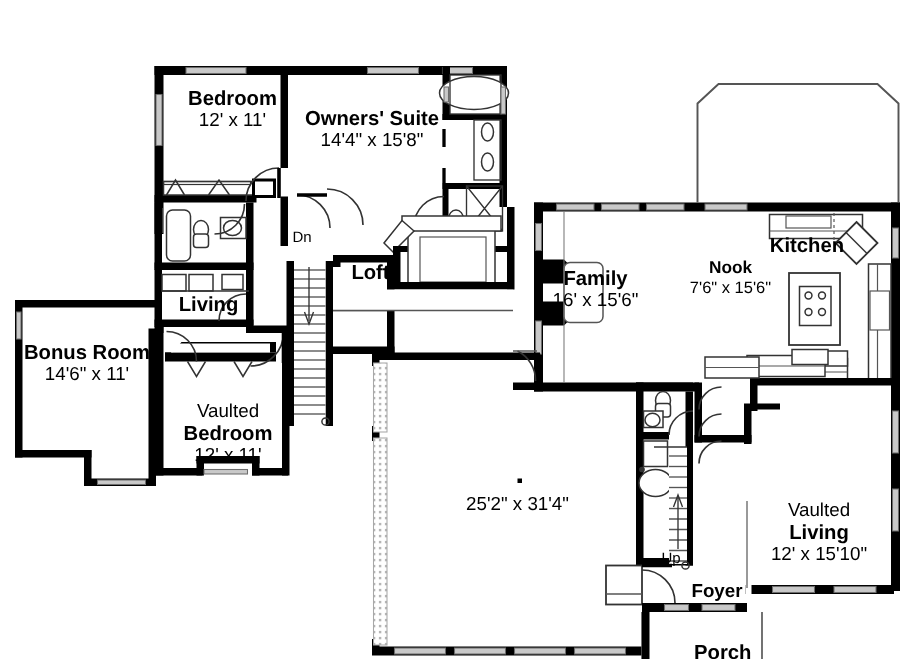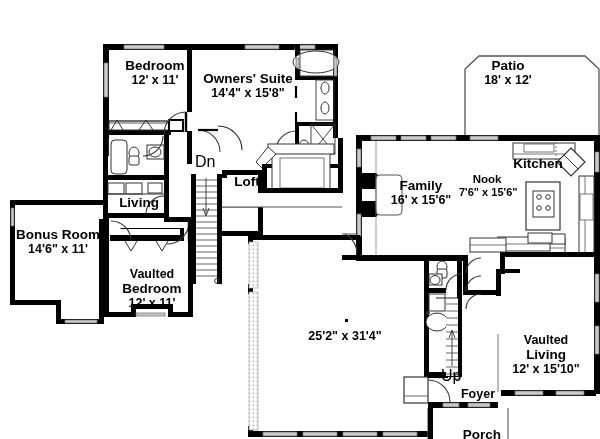--- a/index.html
+++ b/index.html
@@ -2,28 +2,28 @@
 <html><head>
 <meta charset="utf-8">
 <title>Floor Plan</title>
 <style>
   html,body{margin:0;padding:0;background:#ffffff;}
   body{font-family:"Liberation Sans",sans-serif;}
   #plan-root{position:relative;width:600px;height:439px;background:#a21caf;overflow:hidden;margin-top:36px;}
   #plan-svg{position:absolute;left:0;top:0;width:600px;height:439px;}
   .lbl{position:absolute;text-align:center;color:#000;line-height:1.12;white-space:nowrap;}
   .lbl .nm{font-weight:bold;}
-  .lbl .dim{font-weight:bold;}
+  .lbl .dim{font-weight:normal;}
   .s13 .nm{font-size:13.5px;}
   .s13 .dim{font-size:12.5px;}
   .s12 .nm{font-size:12.5px;}
   .s11 .nm{font-size:11.5px;}
   .s11 .dim{font-size:11px;}
   .pre{font-weight:normal;}
-  .dirlbl{position:absolute;font-size:16px;color:#000;}
+  .dirlbl{position:absolute;font-size:10px;color:#000;}
 </style>
 </head>
 <body>
 
 <div id="plan-root">
 
   <svg id="plan-svg" viewBox="0 0 600 439">
     <defs>
       <pattern id="hatchpat" width="4" height="4" patternUnits="userSpaceOnUse">
         <rect width="4" height="4" fill="#ffffff"></rect>
@@ -444,26 +444,22 @@
   <div class="lbl s13" style="left:104px; top:231px; width:96px;">
     <div class="pre dim">Vaulted</div>
     <div class="nm">Bedroom</div>
     <div class="dim">12' x 11'</div>
   </div>
 
   <div class="lbl s13" style="left:222px; top:138px; width:50px;">
     <div class="nm">Loft</div>
   </div>
 
-  <div class="lbl s13" style="left:463px; top:22px; width:90px;">
-    <div class="nm">Patio</div>
-    <div class="dim">18' x 12'</div>
-  </div>
-
-  <div class="lbl s13" style="left:384px; top:142px; width:74px;text-align:center;">
+
+  <div class="lbl s13" style="left:360px; top:142px; width:74px;text-align:center;">
     <div class="nm">Family</div>
     <div class="dim">16' x 15'6"</div>
   </div>
 
   <div class="lbl s11" style="left:459px; top:137px; width:56px;">
     <div class="nm">Nook</div>
     <div class="dim">7'6" x 15'6"</div>
   </div>
 
   <div class="lbl s13" style="left:505px; top:120px; width:66px;">

